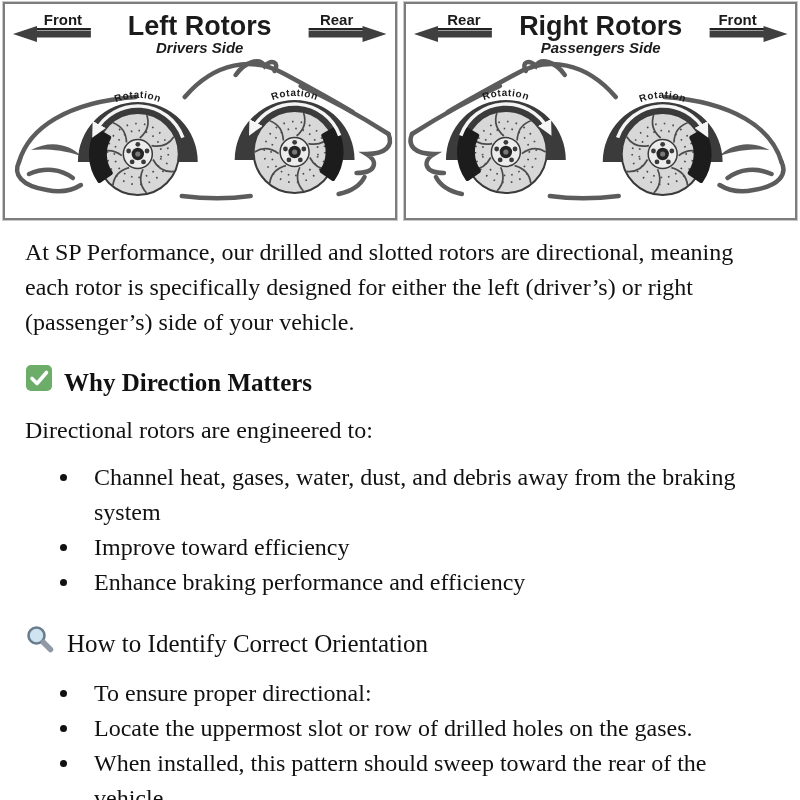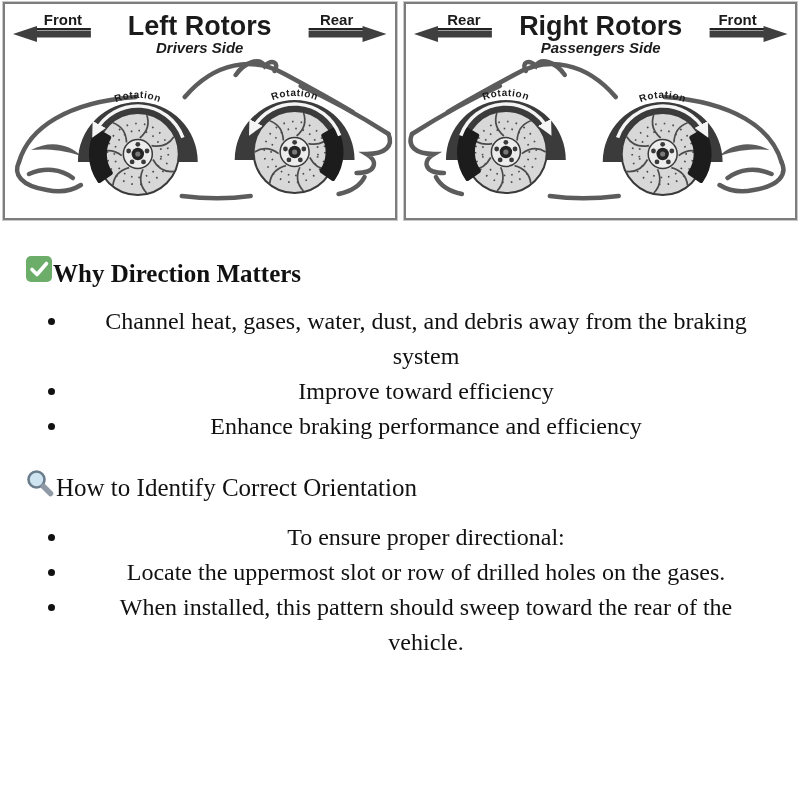--- a/index.html
+++ b/index.html
@@ -12,24 +12,24 @@
   .panel text{font-family:"Liberation Sans",sans-serif;fill:#1b1b1b;}
   .p-title{font-size:27px;font-weight:bold;}
   .p-sub{font-size:15px;font-weight:bold;font-style:italic;}
   .p-dir{font-size:15px;font-weight:bold;}
   .rot-label{font-size:10px;font-weight:bold;fill:#f2f2f2;letter-spacing:0.6px;}
   .car-line{stroke:#5c5c5c;stroke-width:4.5;fill:none;stroke-linecap:round;}
 
   
   article{padding:9px 30px 0 25px;font-size:24px;line-height:35px;}
   .intro{margin:4px 0 0;}
-  h2{font-size:25px;line-height:33px;margin:24px 0 13px;display:flex;align-items:center;gap:0;font-weight:bold;}
+  h2{font-size:25px;line-height:33px;margin:24px 0 13px;display:flex;align-items:center;gap:11px;font-weight:bold;}
   h2.regular{font-weight:normal;}
   .lead{margin:0 0 8px;}
-  ul{margin:0;padding-left:44px;text-align:center;}
+  ul{margin:12px;padding-left:44px;}
   li{padding-left:13px;}
   .icon-badge{flex:0 0 auto;display:inline-block;}
 </style>
 </head>
 <body>
 
 <div class="diagram">
 
   <div class="panel">
     <svg viewBox="0 0 390 214" preserveAspectRatio="none">
@@ -149,31 +149,33 @@
       <g>
         <text class="p-dir" x="332" y="21" text-anchor="middle">Front</text>
         <line x1="304" y1="25" x2="360" y2="25" stroke="#222" stroke-width="2"></line>
         <polygon points="382,30 358,22 358,26.5 304,26.5 304,33.5 358,33.5 358,38" fill="#3f3f3f"></polygon>
       </g>
     </svg>
   </div>
 </div>
 
 <article>
+  <p class="intro">At SP Performance, our drilled and slotted rotors are directional, meaning each rotor is specifically designed for either the left (driver’s) or right (passenger’s) side of your vehicle.</p>
 
   <h2>
     <span class="icon-badge">
       <svg width="28" height="28" viewBox="0 0 28 28">
         <rect x="1" y="1" width="26" height="26" rx="5" fill="#6bad69"></rect>
         <path d="M7 14.5 L12 19.5 L21.5 8.5" stroke="#fff" stroke-width="3.6" fill="none" stroke-linecap="round" stroke-linejoin="round"></path>
       </svg>
     </span>
     <span>Why Direction Matters</span>
   </h2>
 
+  <p class="lead">Directional rotors are engineered to:</p>
 
   <ul>
     <li>Channel heat, gases, water, dust, and debris away from the braking system</li>
     <li>Improve toward efficiency</li>
     <li>Enhance braking performance and efficiency</li>
   </ul>
 
   <h2 class="regular">
     <span class="icon-badge">
       <svg width="31" height="31" viewBox="0 0 31 31">

